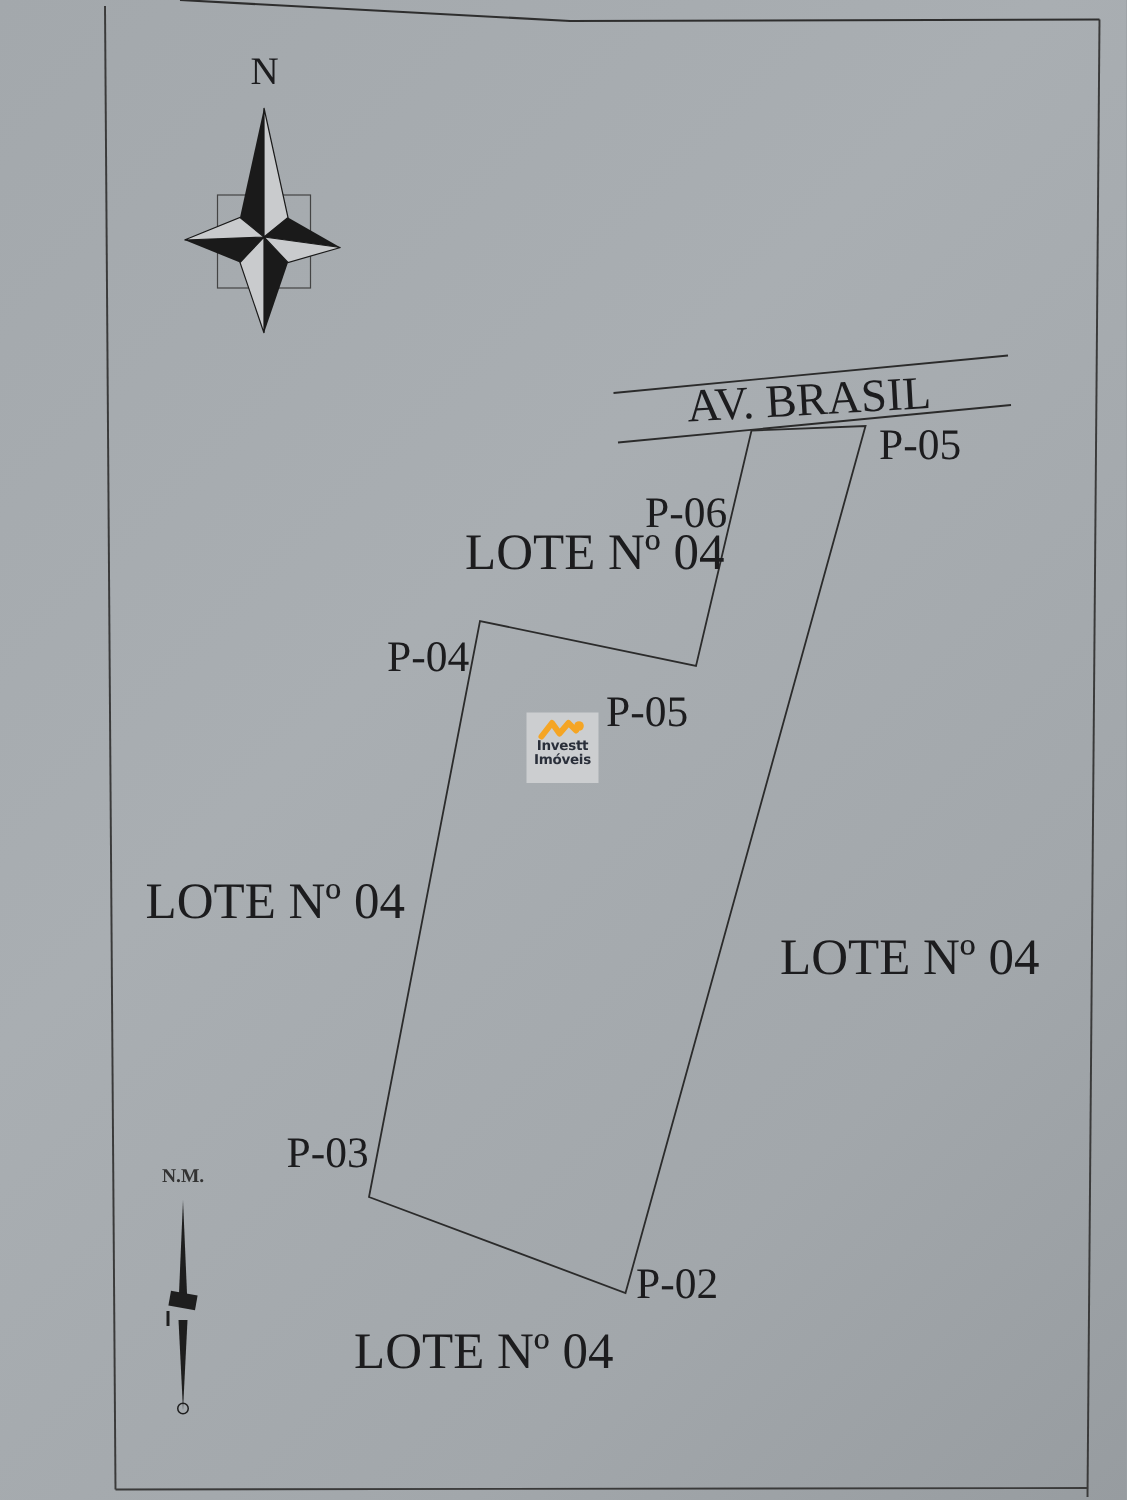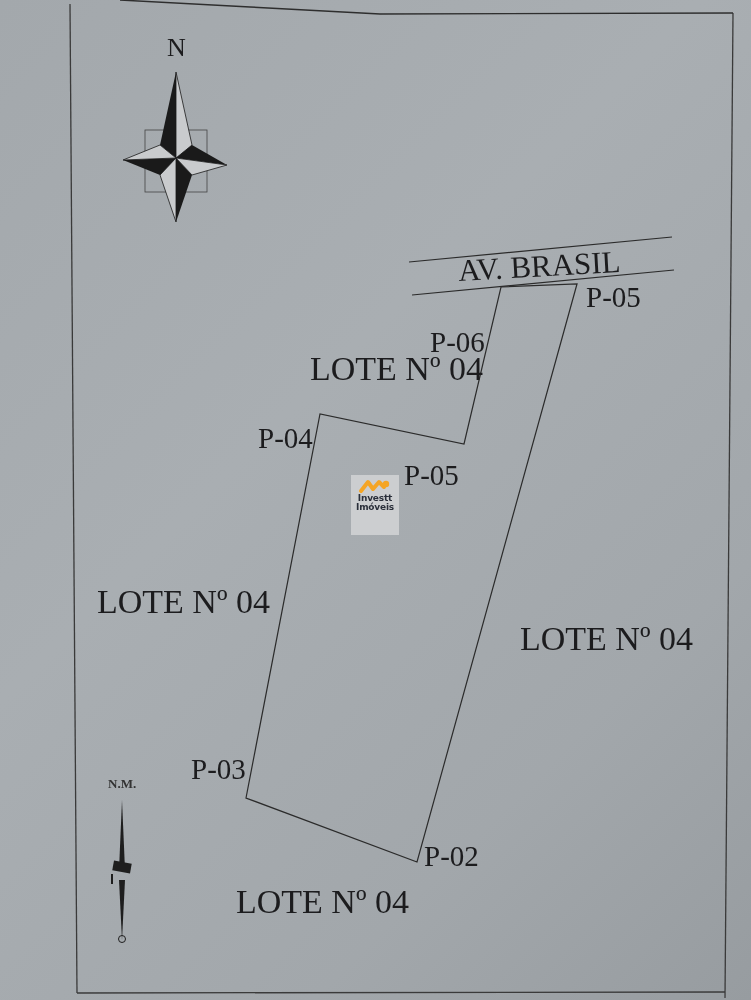--- a/index.html
+++ b/index.html
@@ -49,21 +49,21 @@
       font-size: 13px;
       font-weight: bold;
       color: #333;
       text-align: center;
     }
     .logo {
       position: absolute;
       left: 351px;
       top: 475px;
       width: 48px;
-      height: 60px;
+      height: 47px;
       background: #ccced0;
       display: flex;
       flex-direction: column;
       align-items: center;
       justify-content: flex-start;
       box-sizing: border-box;
       padding-top: 3px;
       text-align: center;
     }
     .logo svg {

